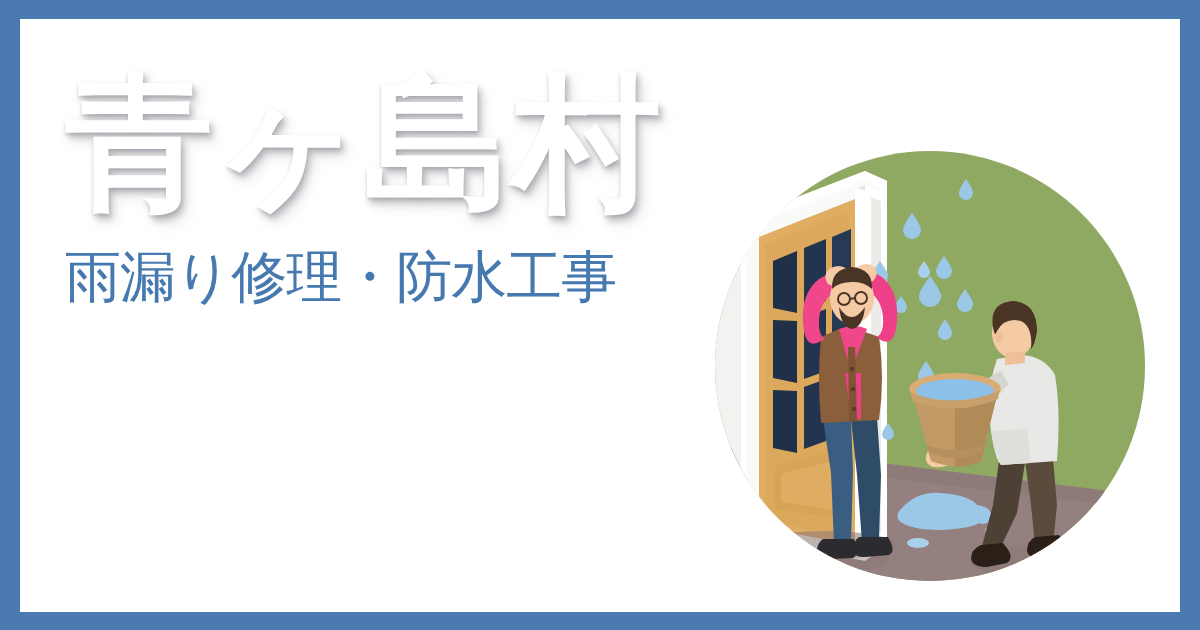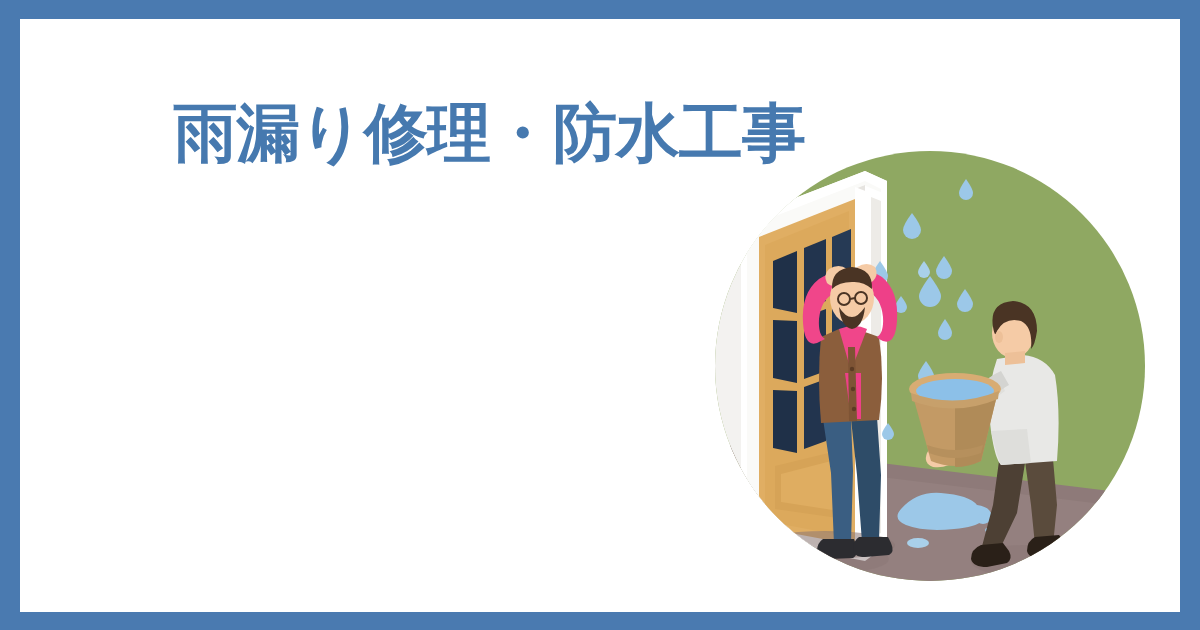--- a/index.html
+++ b/index.html
@@ -41,28 +41,27 @@
     letter-spacing: 0px;
     white-space: nowrap;
     text-shadow:
       3px 5px 6px rgba(120,120,128,0.45),
       0px 2px 3px rgba(140,140,148,0.30),
       6px 9px 14px rgba(150,150,158,0.22);
     margin: 0;
     padding: 0;
   }
   .title-sub {
-    font-size: 64px;
+    font-size: 56px;
     line-height: 1.0;
-    font-weight: 700;
+    font-weight: 400;
     color: #4679AF;
     white-space: nowrap;
     margin: 32px 0 0 0;
     letter-spacing: -1px;
-    text-align: right;
   }
   .title-accent {
     font-size: 84px;
     line-height: 1.0;
     font-weight: 700;
     color: #4FB3F2;
     white-space: nowrap;
     margin: 18px 0 0 0;
     letter-spacing: -2px;
   }
@@ -227,17 +226,18 @@
             <path d="M 206 252 Q 250 268 294 250 L 293 258 Q 250 276 207 260 Z" fill="#C7A06B"></path>
 
             <path d="M 222 304 Q 250 314 278 304 L 276 312 Q 250 322 224 312 Z" fill="#B6905D"></path>
           </g>
 
         </g>
       </svg>
     </div>
 
     <div class="text-block">
+      <div class="title-main">青ヶ島村</div>
       <div class="title-sub">雨漏り修理・防水工事</div>
     </div>
 
   </div>
 </div>
 
 </body></html>

